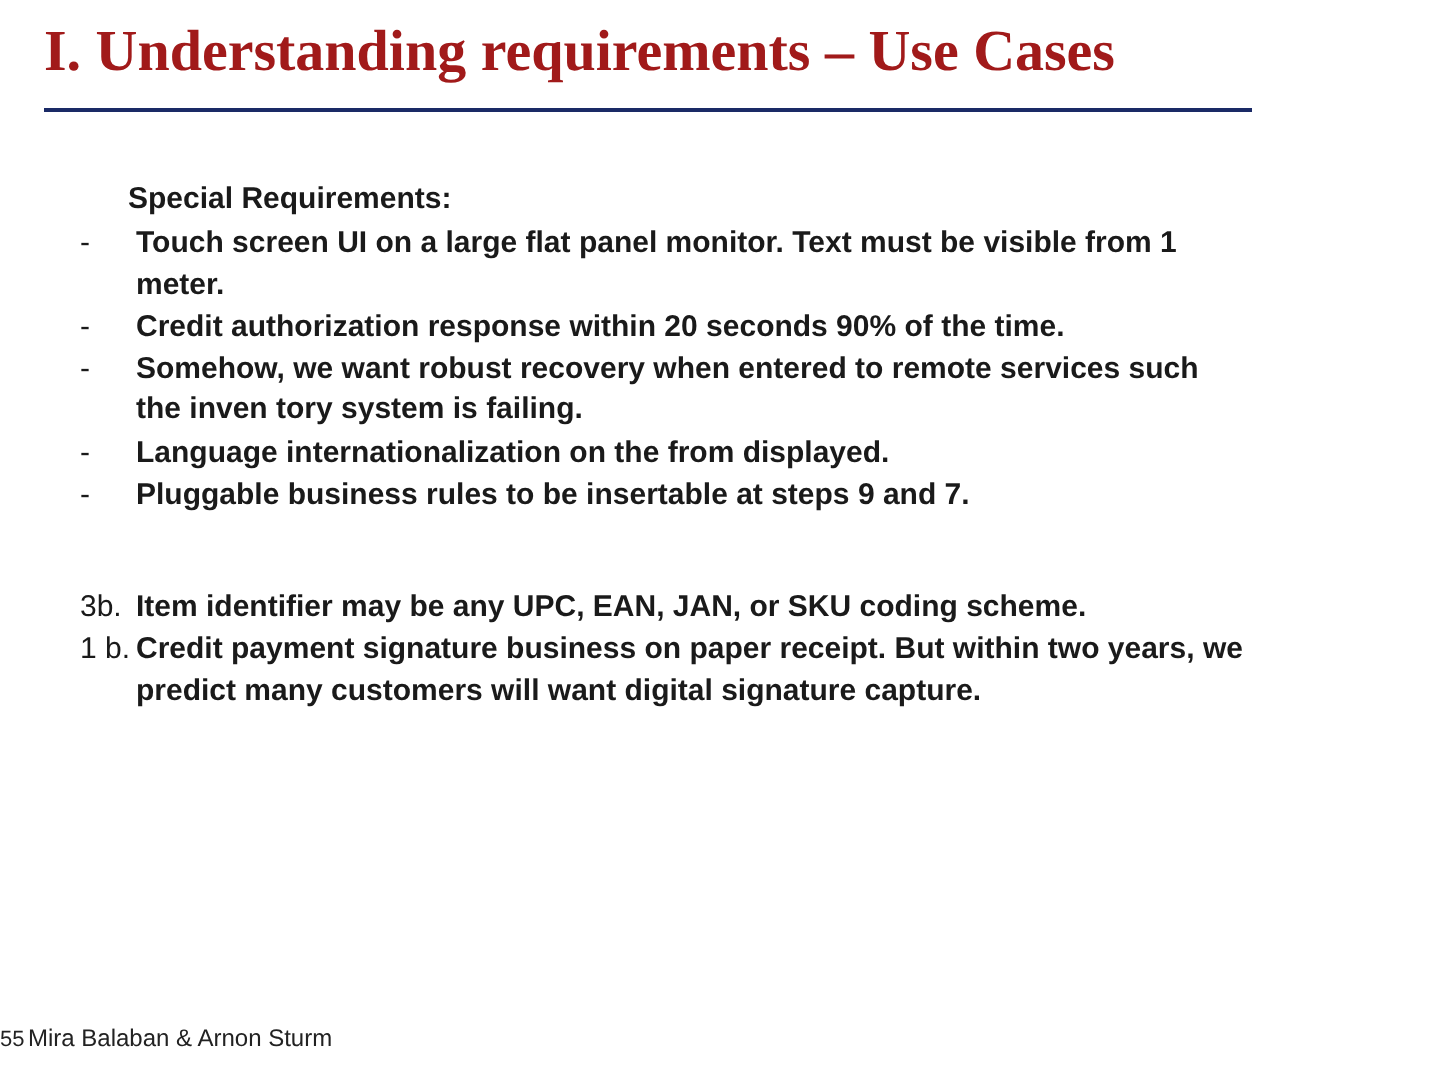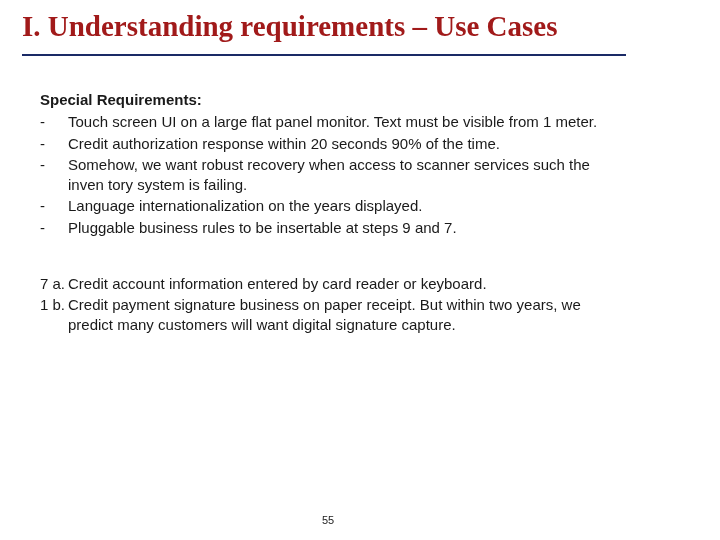--- a/index.html
+++ b/index.html
@@ -41,48 +41,49 @@
     left: 40px;
     right: 34px;
     color: #1a1a1a;
     font-size: 15px;
     line-height: 1.35;
   }
   .sect-head {
     font-weight: bold;
     margin-top: 2px;
     margin-bottom: 2px;
+    margin-left: 24px;
   }
   .item {
     display: flex;
     margin: 1px 0;
   }
   .item .marker {
     width: 28px;
     flex: 0 0 28px;
   }
   .item .text {
     flex: 1;
+    font-weight: bold;
   }
   .gap {
     height: 34px;
   }
   .footer-author {
     position: absolute;
     bottom: 14px;
     left: 14px;
     font-size: 12px;
     color: #222;
   }
   .footer-page {
     position: absolute;
     bottom: 14px;
     left: 0;
     right: 0;
-    text-align: center;
     font-size: 11px;
     color: #222;
   }
 </style>
 </head>
 <body>
 
 <div class="slide">
 
   <div class="title">I. Understanding requirements – Use Cases</div>
@@ -95,40 +96,41 @@
     <div class="item">
       <div class="marker">-</div>
       <div class="text">Touch screen UI on a large flat panel monitor. Text must be visible from 1 meter.</div>
     </div>
     <div class="item">
       <div class="marker">-</div>
       <div class="text">Credit authorization response within 20 seconds 90% of the time.</div>
     </div>
     <div class="item">
       <div class="marker">-</div>
-      <div class="text">Somehow, we want robust recovery when access to scanner services such the inven tory system is failing.</div>
+      <div class="text">Somehow, we want robust recovery when entered to remote services such the inven tory system is failing.</div>
     </div>
     <div class="item">
       <div class="marker">-</div>
-      <div class="text">Language internationalization on the years displayed.</div>
+      <div class="text">Language internationalization on the from displayed.</div>
     </div>
     <div class="item">
       <div class="marker">-</div>
       <div class="text">Pluggable business rules to be insertable at steps 9 and 7.</div>
     </div>
 
     <div class="gap"></div>
 
 
     <div class="item">
-      <div class="marker">7 a.</div>
-      <div class="text">Credit account information entered by card reader or keyboard.</div>
+      <div class="marker">3b.</div>
+      <div class="text">Item identifier may be any UPC, EAN, JAN, or SKU coding scheme.</div>
     </div>
     <div class="item">
       <div class="marker">1 b.</div>
       <div class="text">Credit payment signature business on paper receipt. But within two years, we predict many customers will want digital signature capture.</div>
     </div>
 
   </div>
 
+  <div class="footer-author">Mira Balaban  &amp;  Arnon Sturm</div>
   <div class="footer-page">55</div>
 
 </div>
 
 </body></html>

